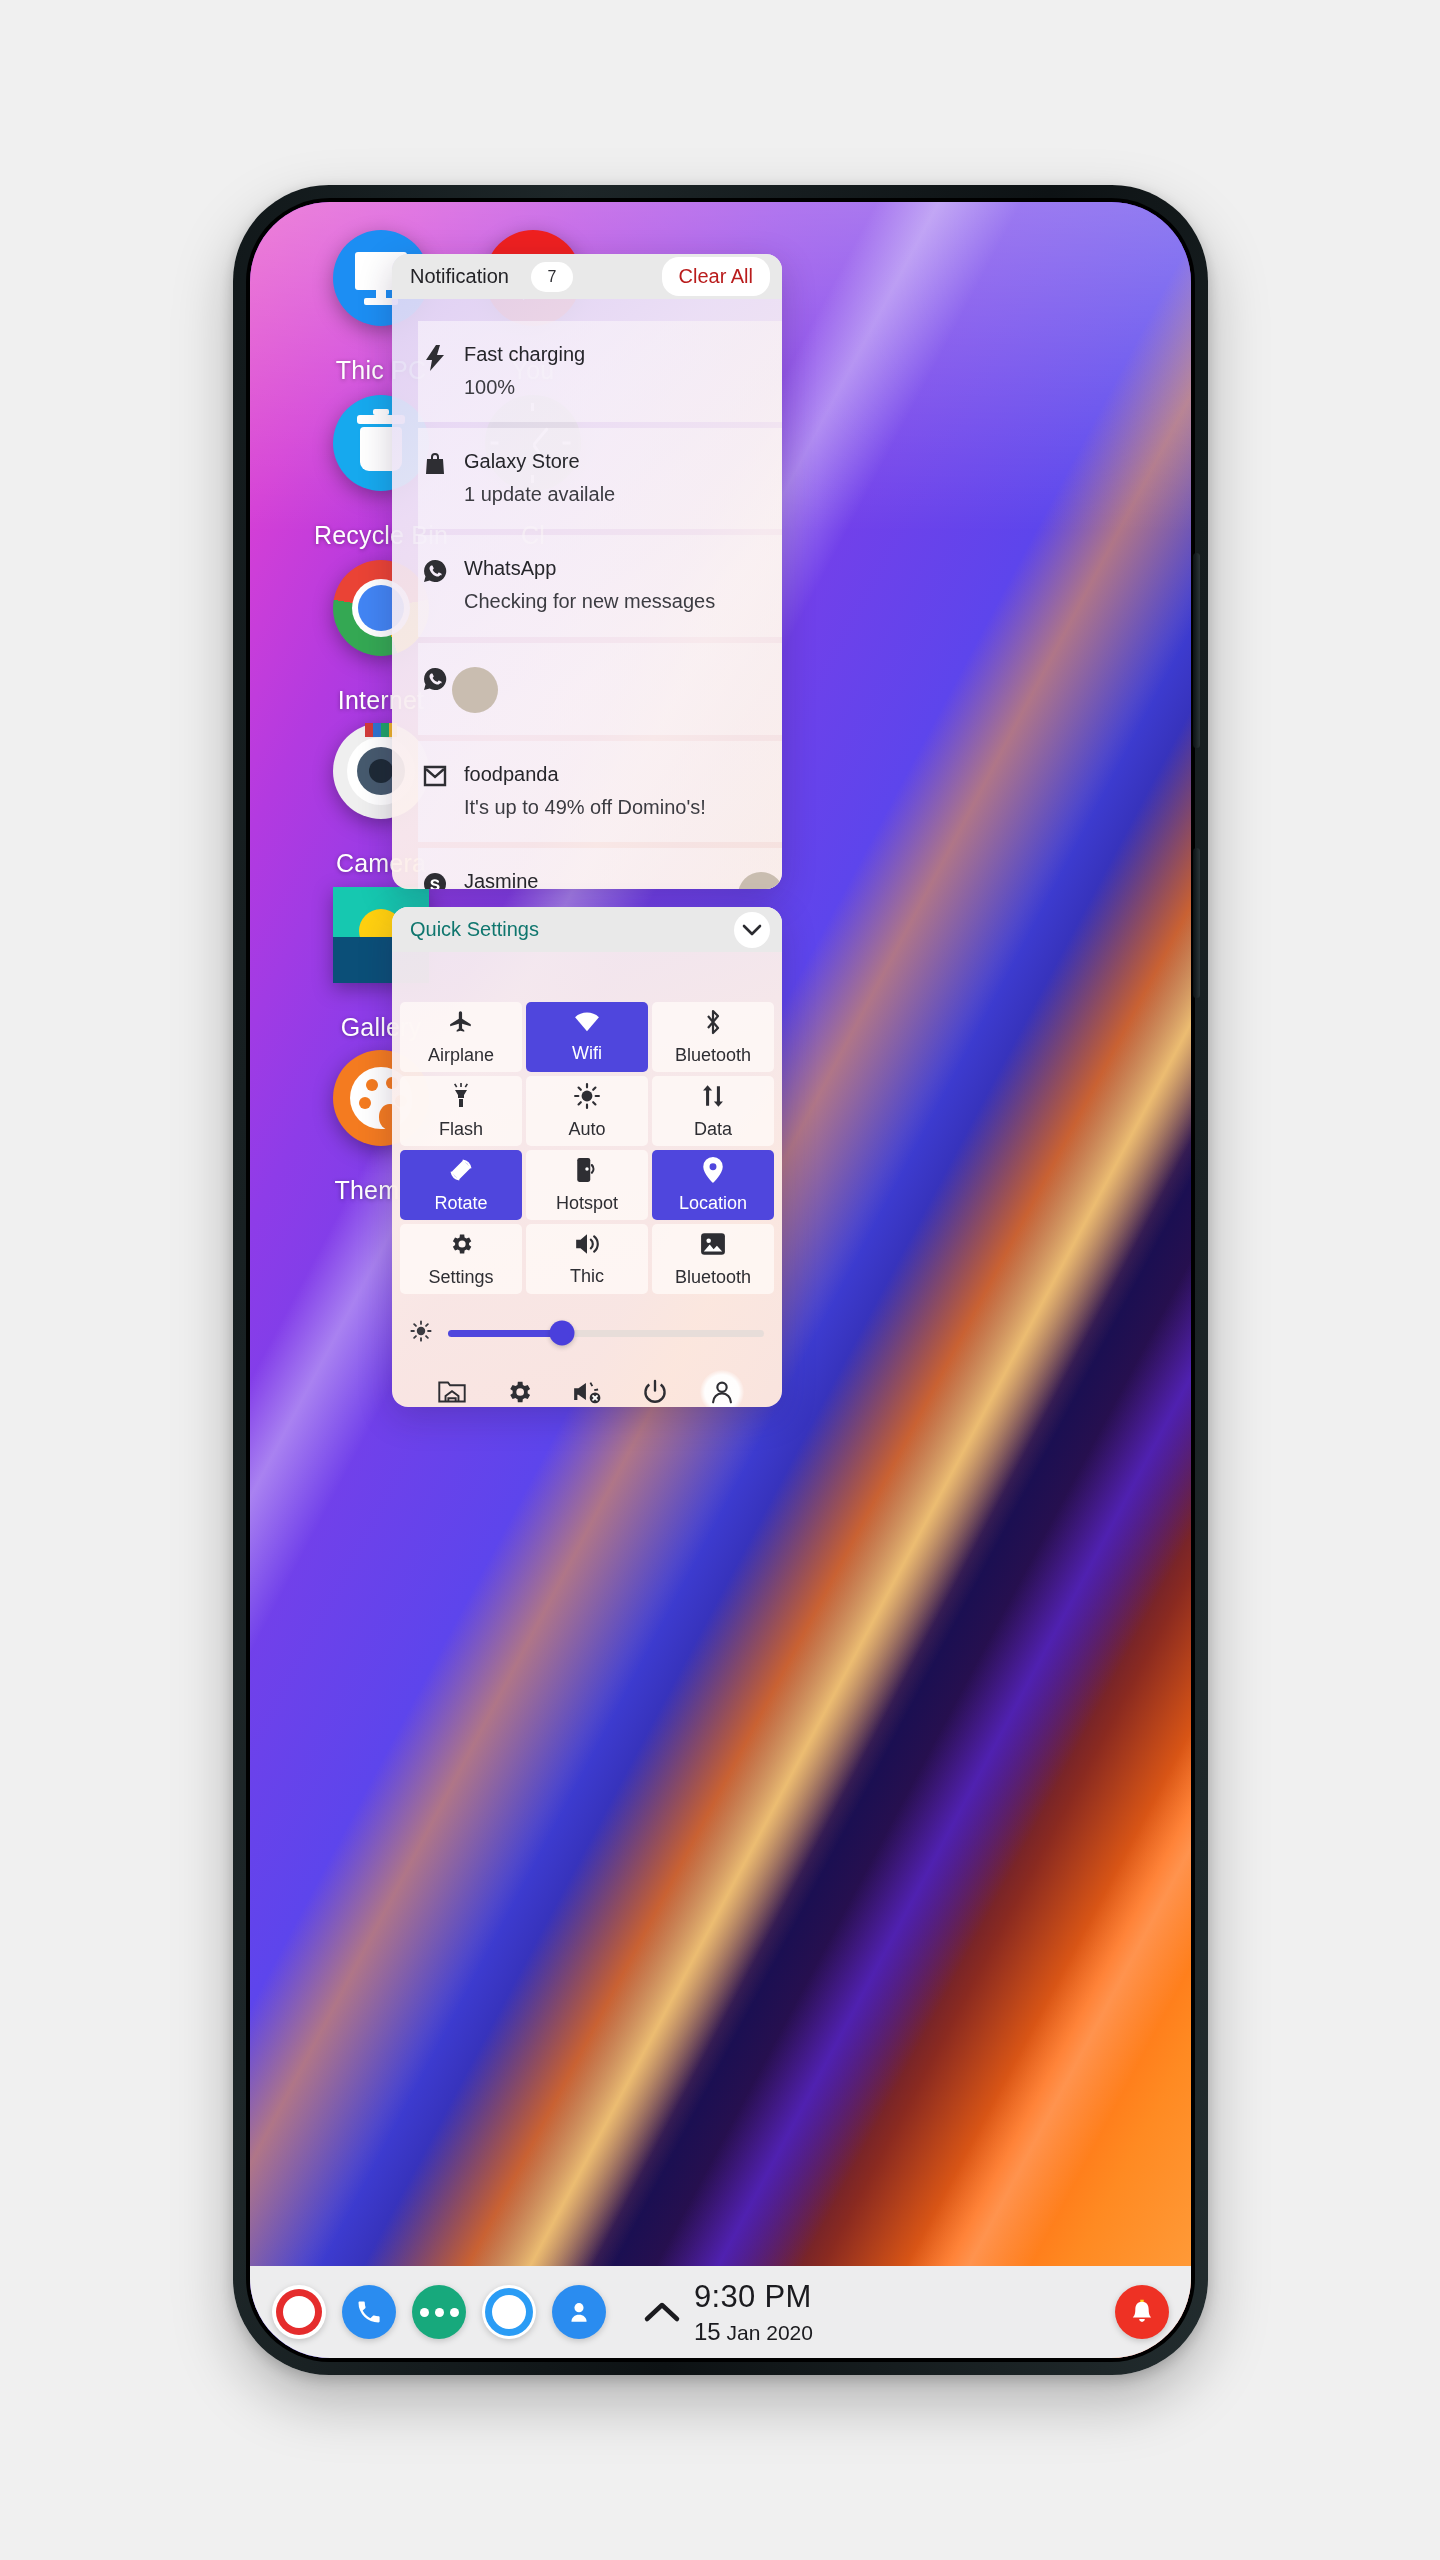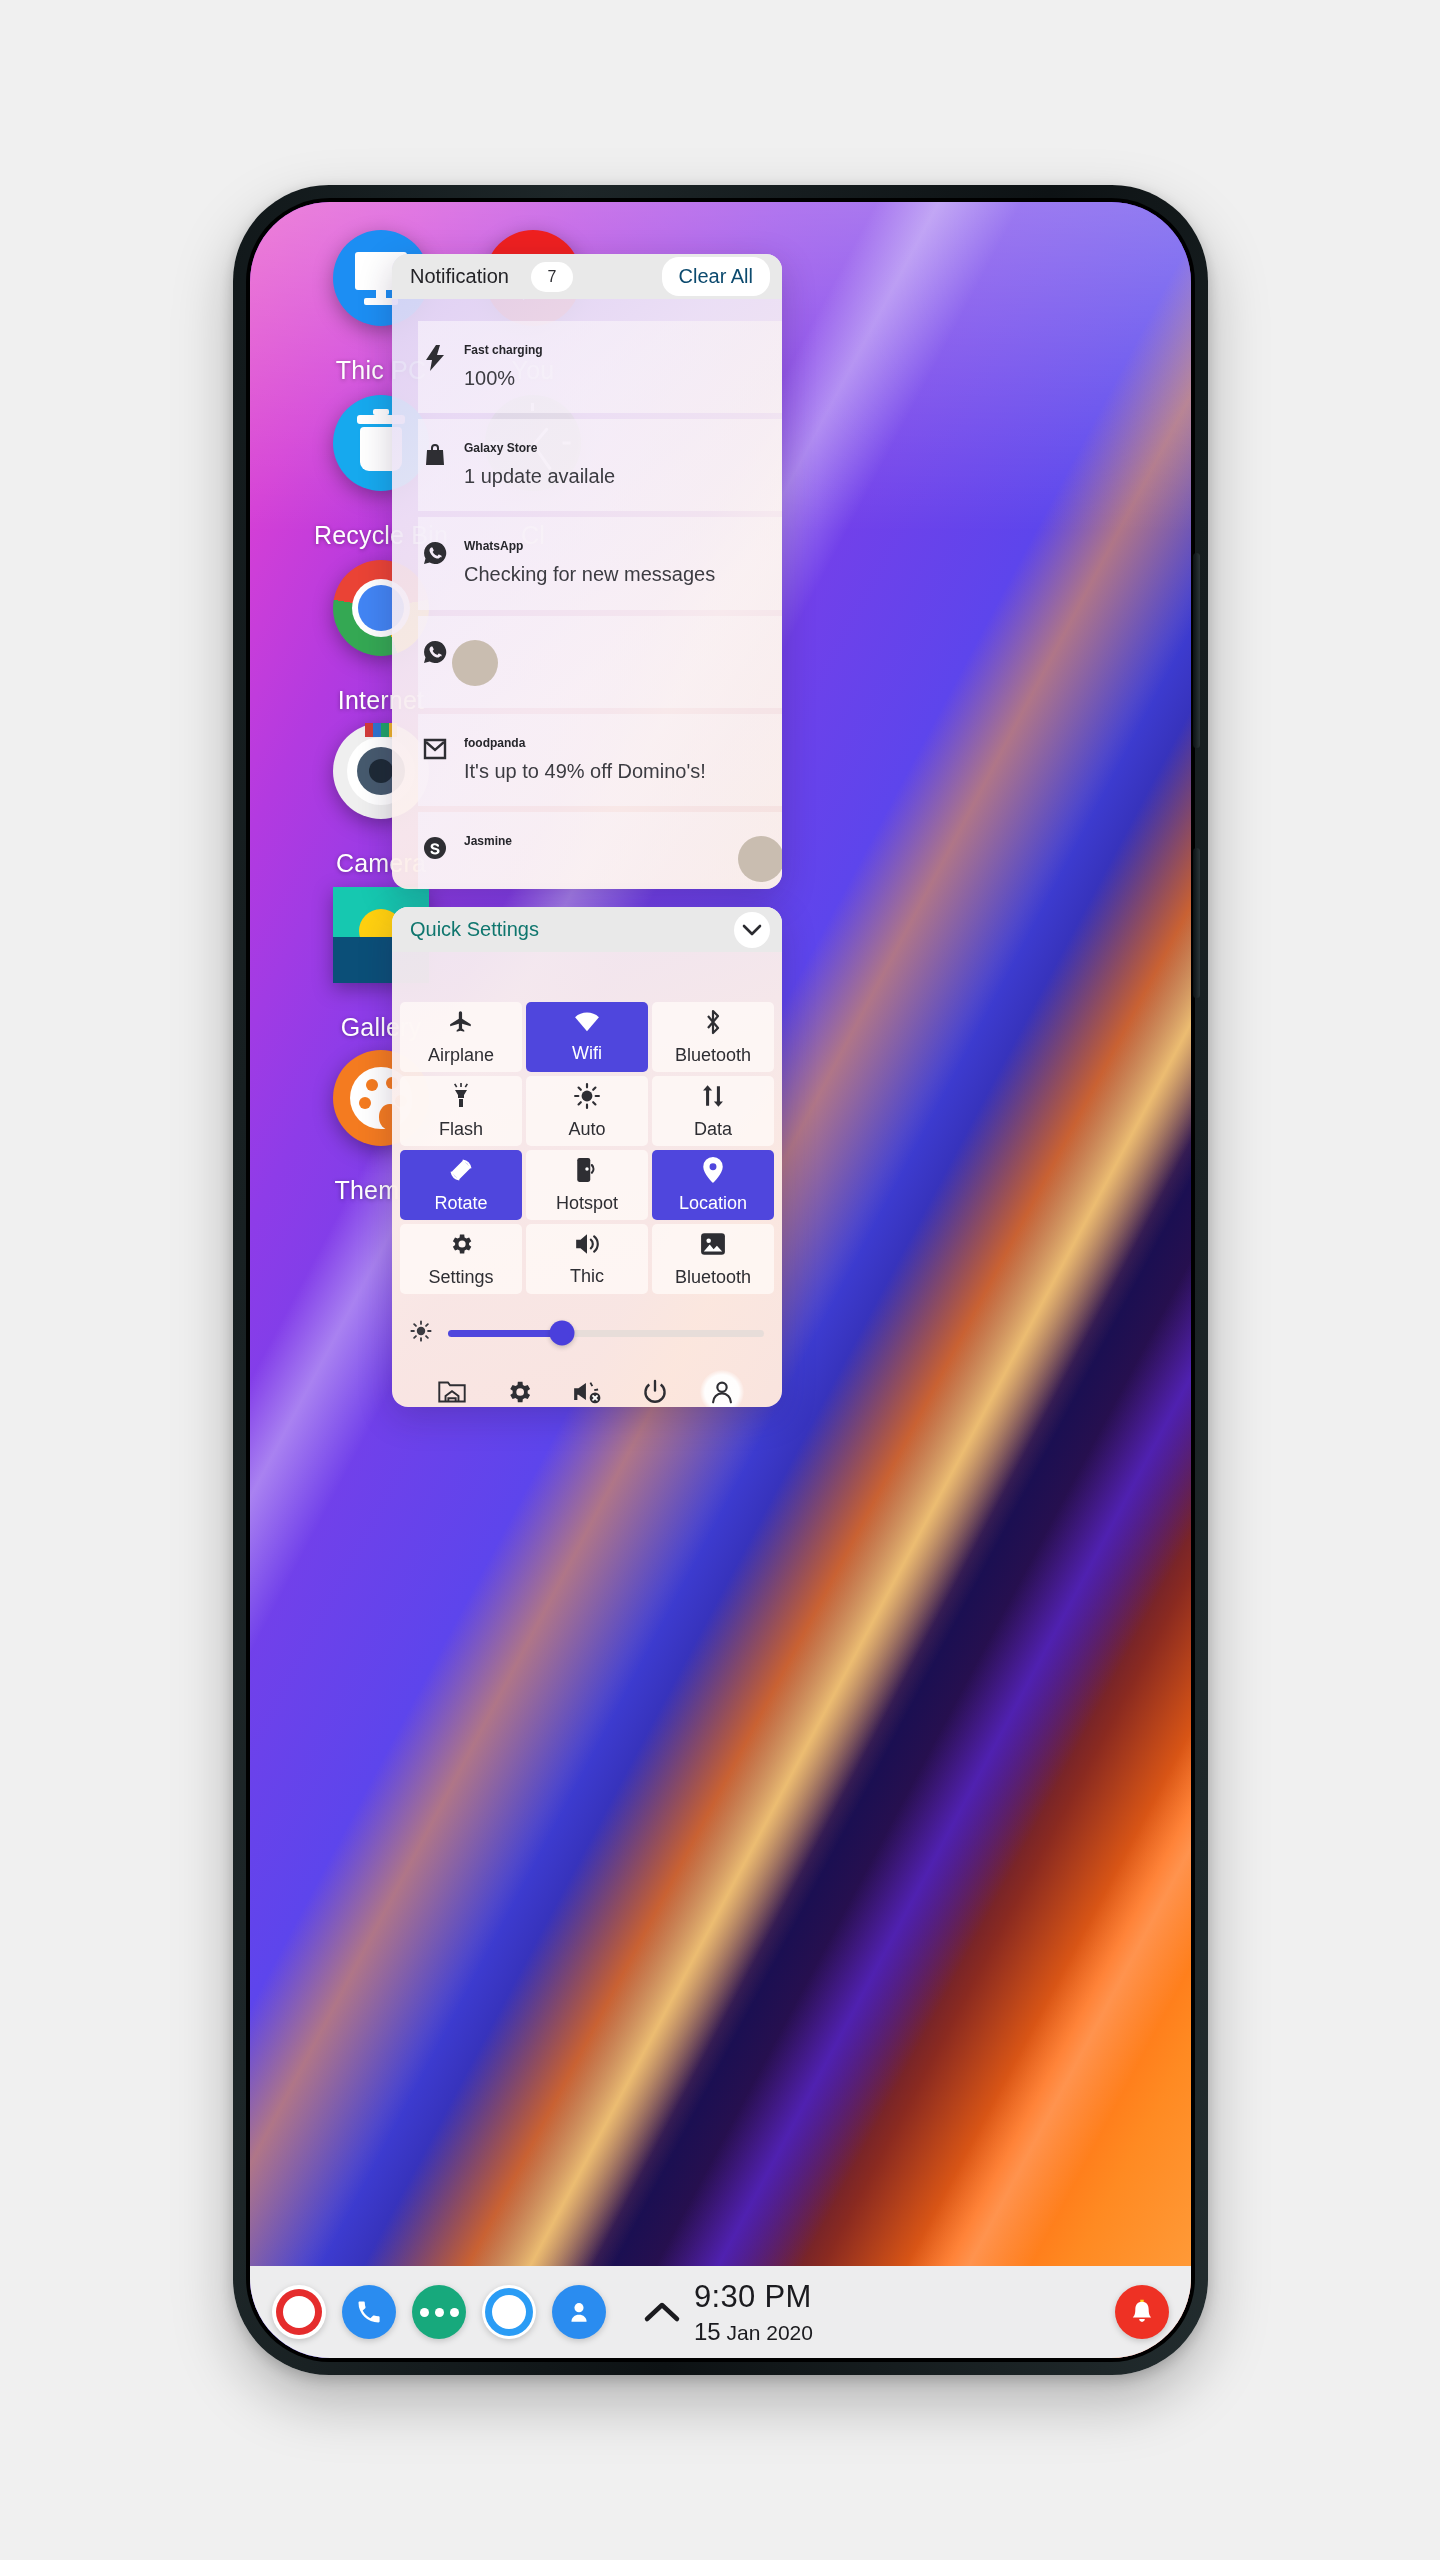--- a/index.html
+++ b/index.html
@@ -206,42 +206,42 @@
   #notif-count{
     margin-left:22px;
     width:42px;height:30px;border-radius:17px;background:#fff;
     display:flex;align-items:center;justify-content:center;
     font-size:16px;color:#2b2b30;
   }
   #clear-all{
     margin-left:auto;
     background:#fff;border:none;border-radius:17px;
     padding:8px 17px;
-    font-size:20px;color:#0c4a6e;
+    font-size:20px;color:#b91c1c;
     font-family:"Liberation Sans", sans-serif;
     cursor:pointer;
   }
   #notif-list{ padding:22px 0 0 0; }
   .notif-row{
     position:relative;
     display:flex; align-items:flex-start;
     margin:0 0 6px 26px;
     padding:22px 16px 22px 0;
     min-height:74px;
     width:382px;
     background:linear-gradient(100deg, rgba(247,241,251,.72) 0%, rgba(250,245,250,.62) 45%, rgba(252,246,243,.55) 100%);
   }
   .notif-row .app-icon{
     width:34px; flex:0 0 34px;
     display:flex;align-items:flex-start;justify-content:center;
     padding-top:2px;
     color:#2e2e33;
   }
   .notif-row .txt{ flex:1; padding-left:12px; padding-right:8px; }
-  .notif-row .t1{ font-size:12px;color:#26262b;margin-bottom:9px;font-weight:bold; }
+  .notif-row .t1{ font-size:20px;color:#26262b;margin-bottom:9px; }
   .notif-row .t2{ font-size:20px;color:#3c3c42;line-height:1.26; }
   .notif-row .avatar{
     width:46px;height:46px;border-radius:50%;
     flex:0 0 46px;margin-top:2px;
     overflow:hidden;
     background:#c9bdb0;
   }
   .av-john{
     background:
       radial-gradient(circle at 50% 74%, #e6c4aa 0 28%, rgba(230,196,170,0) 30%),

